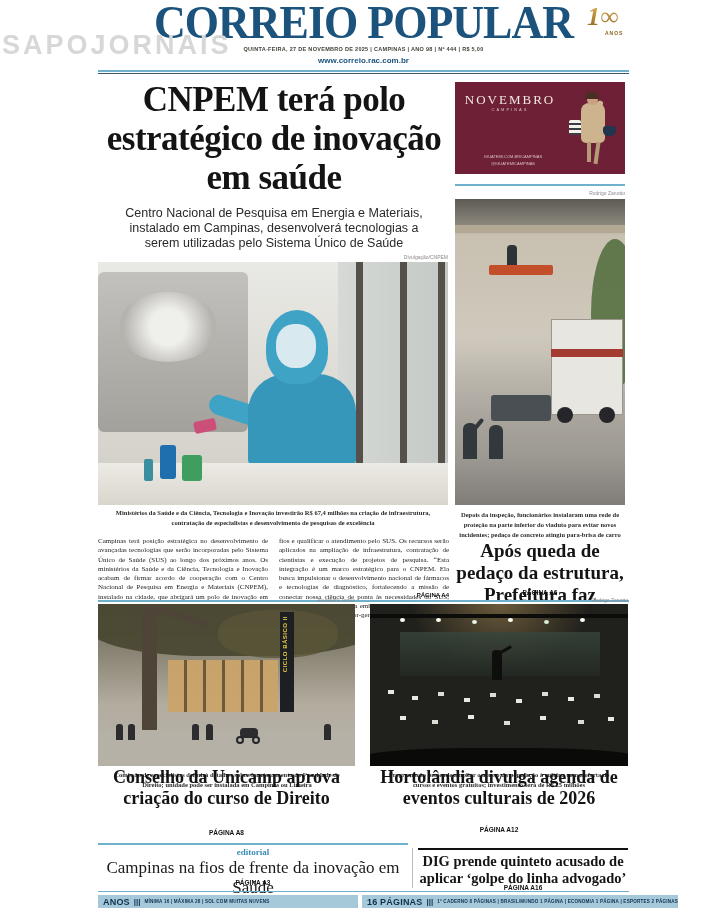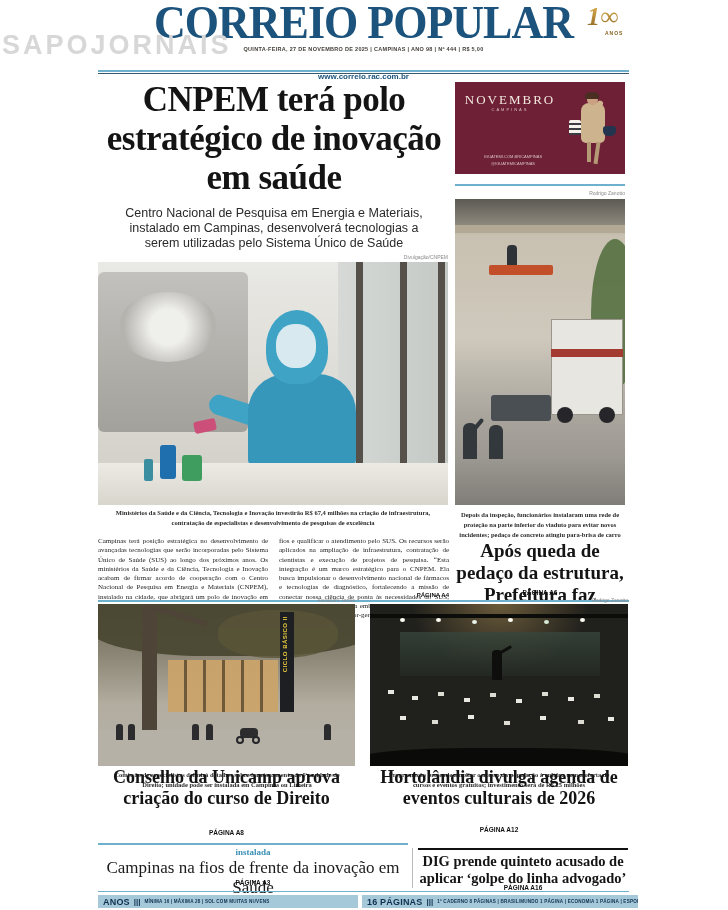--- a/index.html
+++ b/index.html
@@ -11,21 +11,21 @@
 
   
   .masthead { position:absolute; top:0; left:0; width:100%; text-align:center; }
   .nameplate { font-family:"Liberation Serif",serif; font-weight:bold; font-size:44px; line-height:1;
     color:#1b537d; letter-spacing:-1px; transform:scaleY(1.05); transform-origin:top; display:inline-block; }
   .anniv { position:absolute; right:-2px; top:4px; width:44px; text-align:left; color:#b8862f; }
   .anniv .num { font-size:26px; font-weight:bold; font-style:italic; line-height:1;
     background:linear-gradient(180deg,#e0b24f,#8a6420); -webkit-background-clip:text; background-clip:text; color:transparent; }
   .anniv .lbl { font-family:"Liberation Sans",sans-serif; font-size:5px; font-weight:bold; color:#8a6420; letter-spacing:1px; margin-left:18px; }
   .dateline { margin-top:2px; font-family:"Liberation Sans",sans-serif; font-size:5.5px; font-weight:bold; color:#44403a; letter-spacing:.3px; }
-  .site-url { margin-top:20px; font-family:"Liberation Sans",sans-serif; font-size:8px; font-weight:bold; color:#1b537d; }
+  .site-url { margin-top:4px; font-family:"Liberation Sans",sans-serif; font-size:8px; font-weight:bold; color:#1b537d; }
   .rule-main { position:absolute; top:70px; left:0; width:100%; height:2px; background:#6fb0cd; }
   .rule-main-sub { position:absolute; top:73px; left:0; width:100%; height:1px; background:#35586d; }
 
   
   .lead-headline { position:absolute; top:80px; left:0; width:352px; text-align:center;
     font-size:35px; line-height:1.12; font-weight:bold; color:#141414; letter-spacing:-.5px; }
   .lead-deck { position:absolute; top:206px; left:22px; width:308px; text-align:center;
     font-family:"Liberation Sans",sans-serif; font-size:12.5px; line-height:1.2; color:#2a2a2a; }
   .credit { font-family:"Liberation Sans",sans-serif; font-size:5px; color:#8a8a8a; text-align:right; }
   .lead-credit { position:absolute; top:254px; left:0; width:350px; }
@@ -164,21 +164,21 @@
   .dig-rule { position:absolute; top:848px; left:320px; width:210px; height:2px; background:#111; }
   .dig-headline { position:absolute; top:853px; left:320px; width:210px; text-align:center;
     font-size:14.5px; font-weight:bold; line-height:1.2; color:#141414; }
   .dig-pageref { position:absolute; top:884px; left:320px; width:210px; }
   .rule-bottom { position:absolute; top:891px; left:0; width:100%; height:1px; background:#6fb0cd; }
 
   
   .footer-box { position:absolute; top:895px; height:13px; background:#a6c9da; color:#0e3050;
     font-family:"Liberation Sans",sans-serif; display:flex; align-items:center; padding:0 5px; white-space:nowrap; overflow:hidden; }
   .footer-left { left:0; width:260px; }
-  .footer-right { left:264px; width:276px; }
+  .footer-right { left:264px; width:316px; }
   .f-label { font-weight:bold; font-size:9px; letter-spacing:.2px; }
   .f-sep { font-weight:bold; font-size:8px; margin:0 4px; color:#0e3050; }
   .f-info { font-size:4.6px; font-weight:bold; letter-spacing:.2px; }
 </style>
 </head>
 <body>
 
 <div class="canvas">
   <div class="watermark">SAPOJORNAIS</div>
 
@@ -307,21 +307,21 @@
 
     <div class="mid-caption unicamp-caption">Comissão de especialistas definirá detalhes sobre funcionamento da Faculdade de Direito; unidade pode ser instalada em Campinas ou Limeira</div>
     <div class="mid-headline unicamp-headline">Conselho da Unicamp aprova criação do curso de Direito</div>
     <div class="pageref unicamp-pageref">PÁGINA A8</div>
 
     <div class="mid-caption hortolandia-caption">Programação pretende ampliar o acesso da população à cultura com a oferta de cursos e eventos gratuitos; investimento será de R$ 25 milhões</div>
     <div class="mid-headline hortolandia-headline">Hortolândia divulga agenda de eventos culturais de 2026</div>
     <div class="pageref hortolandia-pageref">PÁGINA A12</div>
 
     <div class="edit-rule"></div>
-    <div class="edit-label">instalada</div>
+    <div class="edit-label">editorial</div>
     <div class="edit-headline">Campinas na fios de frente da inovação em Saúde</div>
     <div class="pageref edit-pageref">PÁGINA A3</div>
 
     <div class="bottom-vrule"></div>
     <div class="dig-rule"></div>
     <div class="dig-headline">DIG prende quinteto acusado de aplicar ‘golpe do linha advogado’</div>
     <div class="pageref dig-pageref">PÁGINA A16</div>
 
     <div class="rule-bottom"></div>
 

